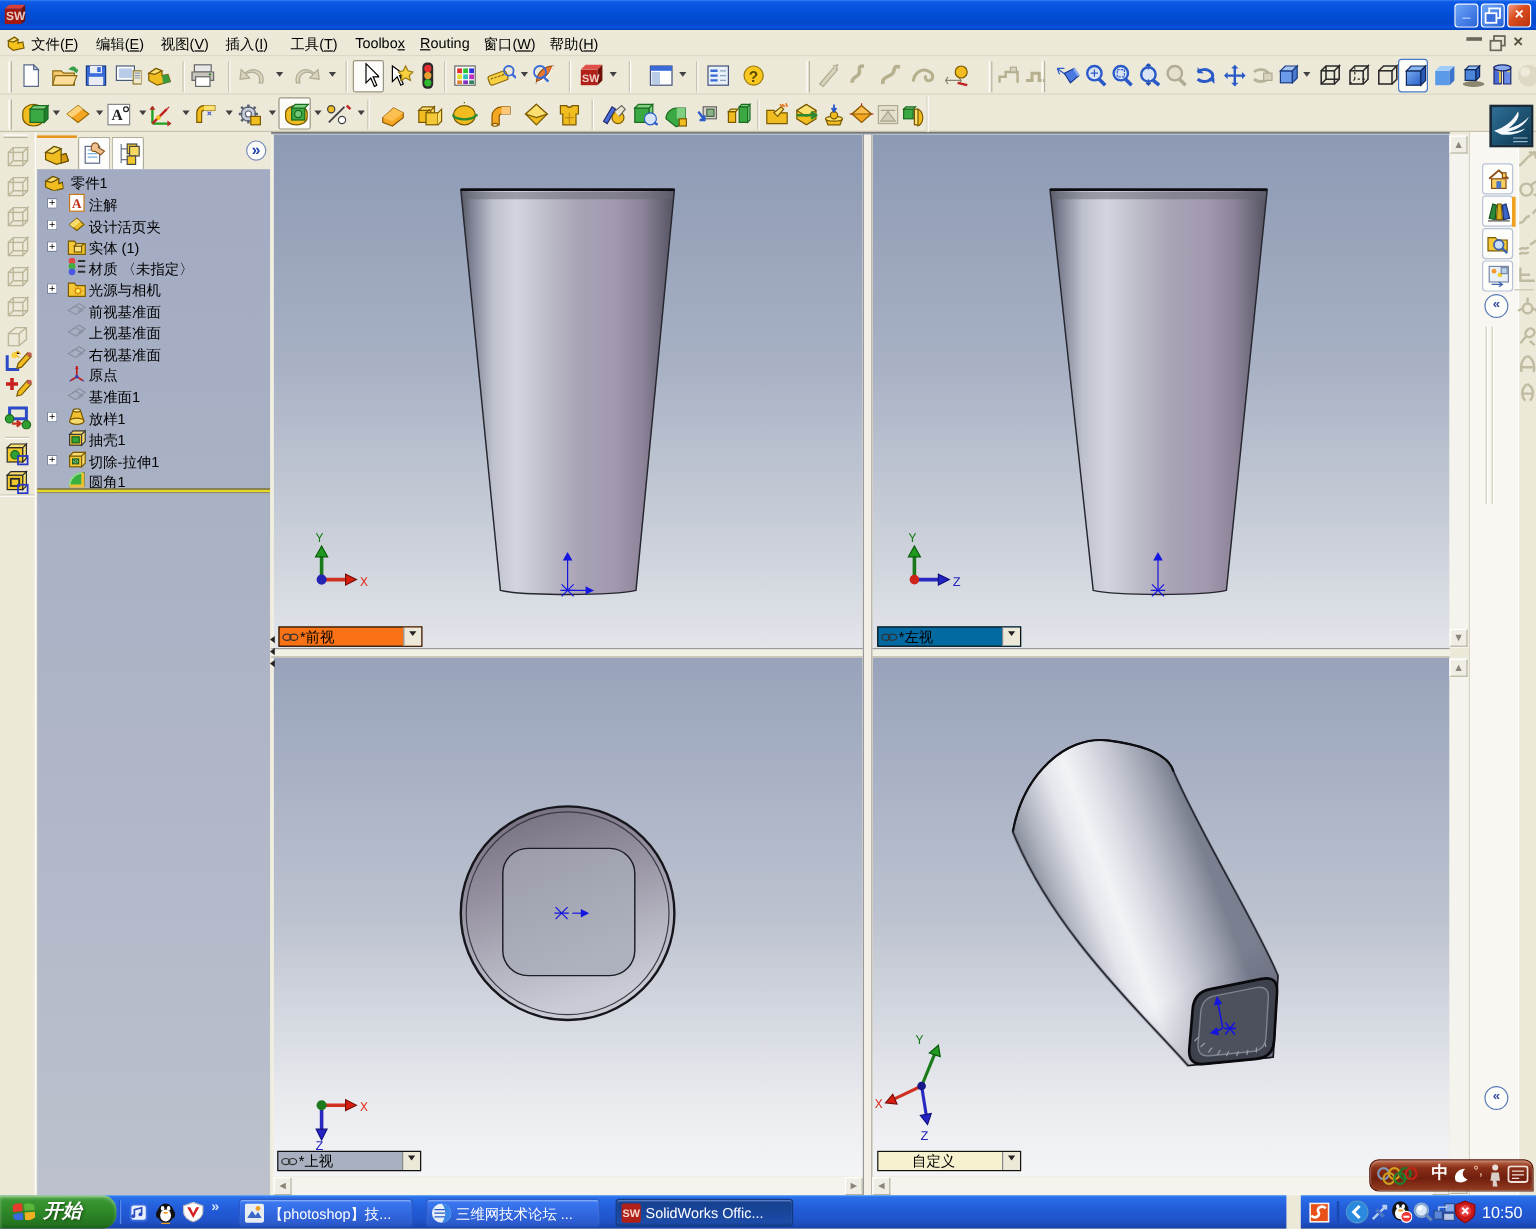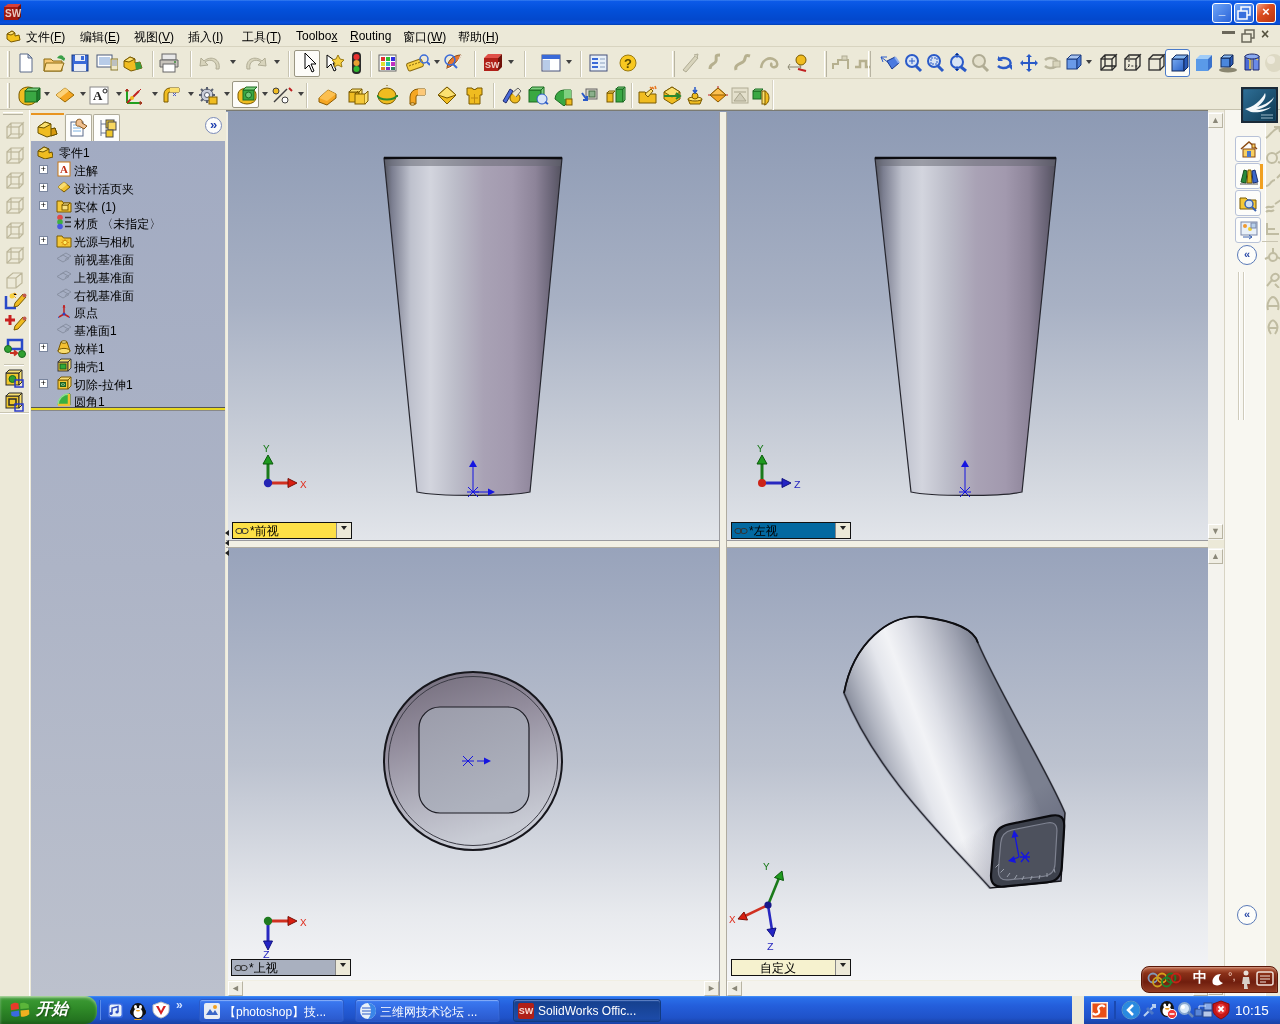--- a/index.html
+++ b/index.html
@@ -387,21 +387,21 @@
         <circle cx="41" cy="357" r="3.6" fill="#18188a"></circle>
         <text x="36" y="322" font-size="11" fill="#1a7a1a" font-family="Liberation Mono">Y</text>
         <text x="2" y="375" font-size="11" fill="#e03020" font-family="Liberation Mono">X</text>
         <text x="40" y="402" font-size="11" fill="#2828c0" font-family="Liberation Mono">Z</text>
       </g>
 </svg>
 <div class="abs" style="left:0;top:430px;width:982px;height:8px;background:#f2f0e4;border-top:1px solid #9a9a9e;border-bottom:1px solid #b0aca0"></div>
 <div class="abs" style="left:493px;top:0;width:8px;height:886px;background:#f2f0e4;border-left:1px solid #9a9a9e;border-right:1px solid #b0aca0"></div>
 <div class="abs" style="left:0;top:0;width:982px;height:2px;background:#8e9bb4;border-top:1px solid #7a7a72"></div>
 
-<div class="vp-dd" style="left:6px;top:412px;width:120px;background:#fde047">
+<div class="vp-dd" style="left:6px;top:412px;width:120px;background:#f97316">
       <svg class="abs" style="left:2px;top:3px" width="14" height="10" viewBox="0 0 14 10">
         <g fill="none" stroke="#333">
           <ellipse cx="4.2" cy="5" rx="3.4" ry="2.6"></ellipse>
           <ellipse cx="9.8" cy="5" rx="3.4" ry="2.6"></ellipse>
         </g>
       </svg>
       <span class="abs" style="left:17px;top:1px">*前视</span>
       <div class="arr"><span style="position:relative;top:-3px;display:inline-block;width:0;height:0;border-left:3.5px solid transparent;border-right:3.5px solid transparent;border-top:4.5px solid #222"></span></div>
     </div>
 <div class="vp-dd" style="left:505px;top:412px;width:120px;background:#0369a1">
@@ -1042,21 +1042,21 @@
       <rect x="1" y="8" width="7" height="7" fill="#5a86d8" stroke="#2a4a90"></rect>
       <rect x="10" y="2" width="8" height="7" fill="#88aae8" stroke="#2a4a90"></rect>
       <rect x="9" y="10" width="9" height="6" fill="#b8c8e8" stroke="#2a4a90"></rect>
       <path d="M5 8 v-3 h7" stroke="#d0e0f8" fill="none"></path>
     </svg>
 <svg class="abs" style="left:1212px;top:4px" width="18" height="20" viewBox="0 0 18 20">
       <path d="M9 1 L17 4 V10 C17 14 13 17 9 19 C5 17 1 14 1 10 V4 Z" fill="#c81818" stroke="#8a0a0a"></path>
       <circle cx="9" cy="9" r="5" fill="#e84040"></circle>
       <path d="M6.5 6.5 l5 5 m0 -5 l-5 5" stroke="#fff" stroke-width="1.8"></path>
     </svg>
-<span class="abs" style="left:1235px;top:7px;color:#fff;font-size:13.5px;font-family:'Liberation Sans'">10:15</span>
+<span class="abs" style="left:1235px;top:7px;color:#fff;font-size:13.5px;font-family:'Liberation Sans'">10:50</span>
 </div>
 <div class="abs" style="left:1141px;top:966px;width:137px;height:27px;background:linear-gradient(180deg,#c06a4a 0%,#8a3018 25%,#701e0e 60%,#943c22 100%);border-radius:8px 8px 0 8px;border:1px solid #5a1808;box-shadow:inset 0 1px 2px rgba(255,255,255,.35)"></div>
 <svg class="abs" style="left:1147px;top:972px" width="36" height="16" viewBox="0 0 36 16">
     <g fill="none" stroke-width="1.8">
       <circle cx="6" cy="6" r="4.5" stroke="#8098b8"></circle>
       <circle cx="15" cy="6" r="4.5" stroke="#d8a018"></circle>
       <circle cx="24" cy="6" r="4.5" stroke="#1e7a2a"></circle>
       <circle cx="29" cy="6" r="4.5" stroke="#c02418"></circle>
       <circle cx="10.5" cy="10" r="4.5" stroke="#caa020"></circle>
       <circle cx="19.5" cy="10" r="4.5" stroke="#208030"></circle>

